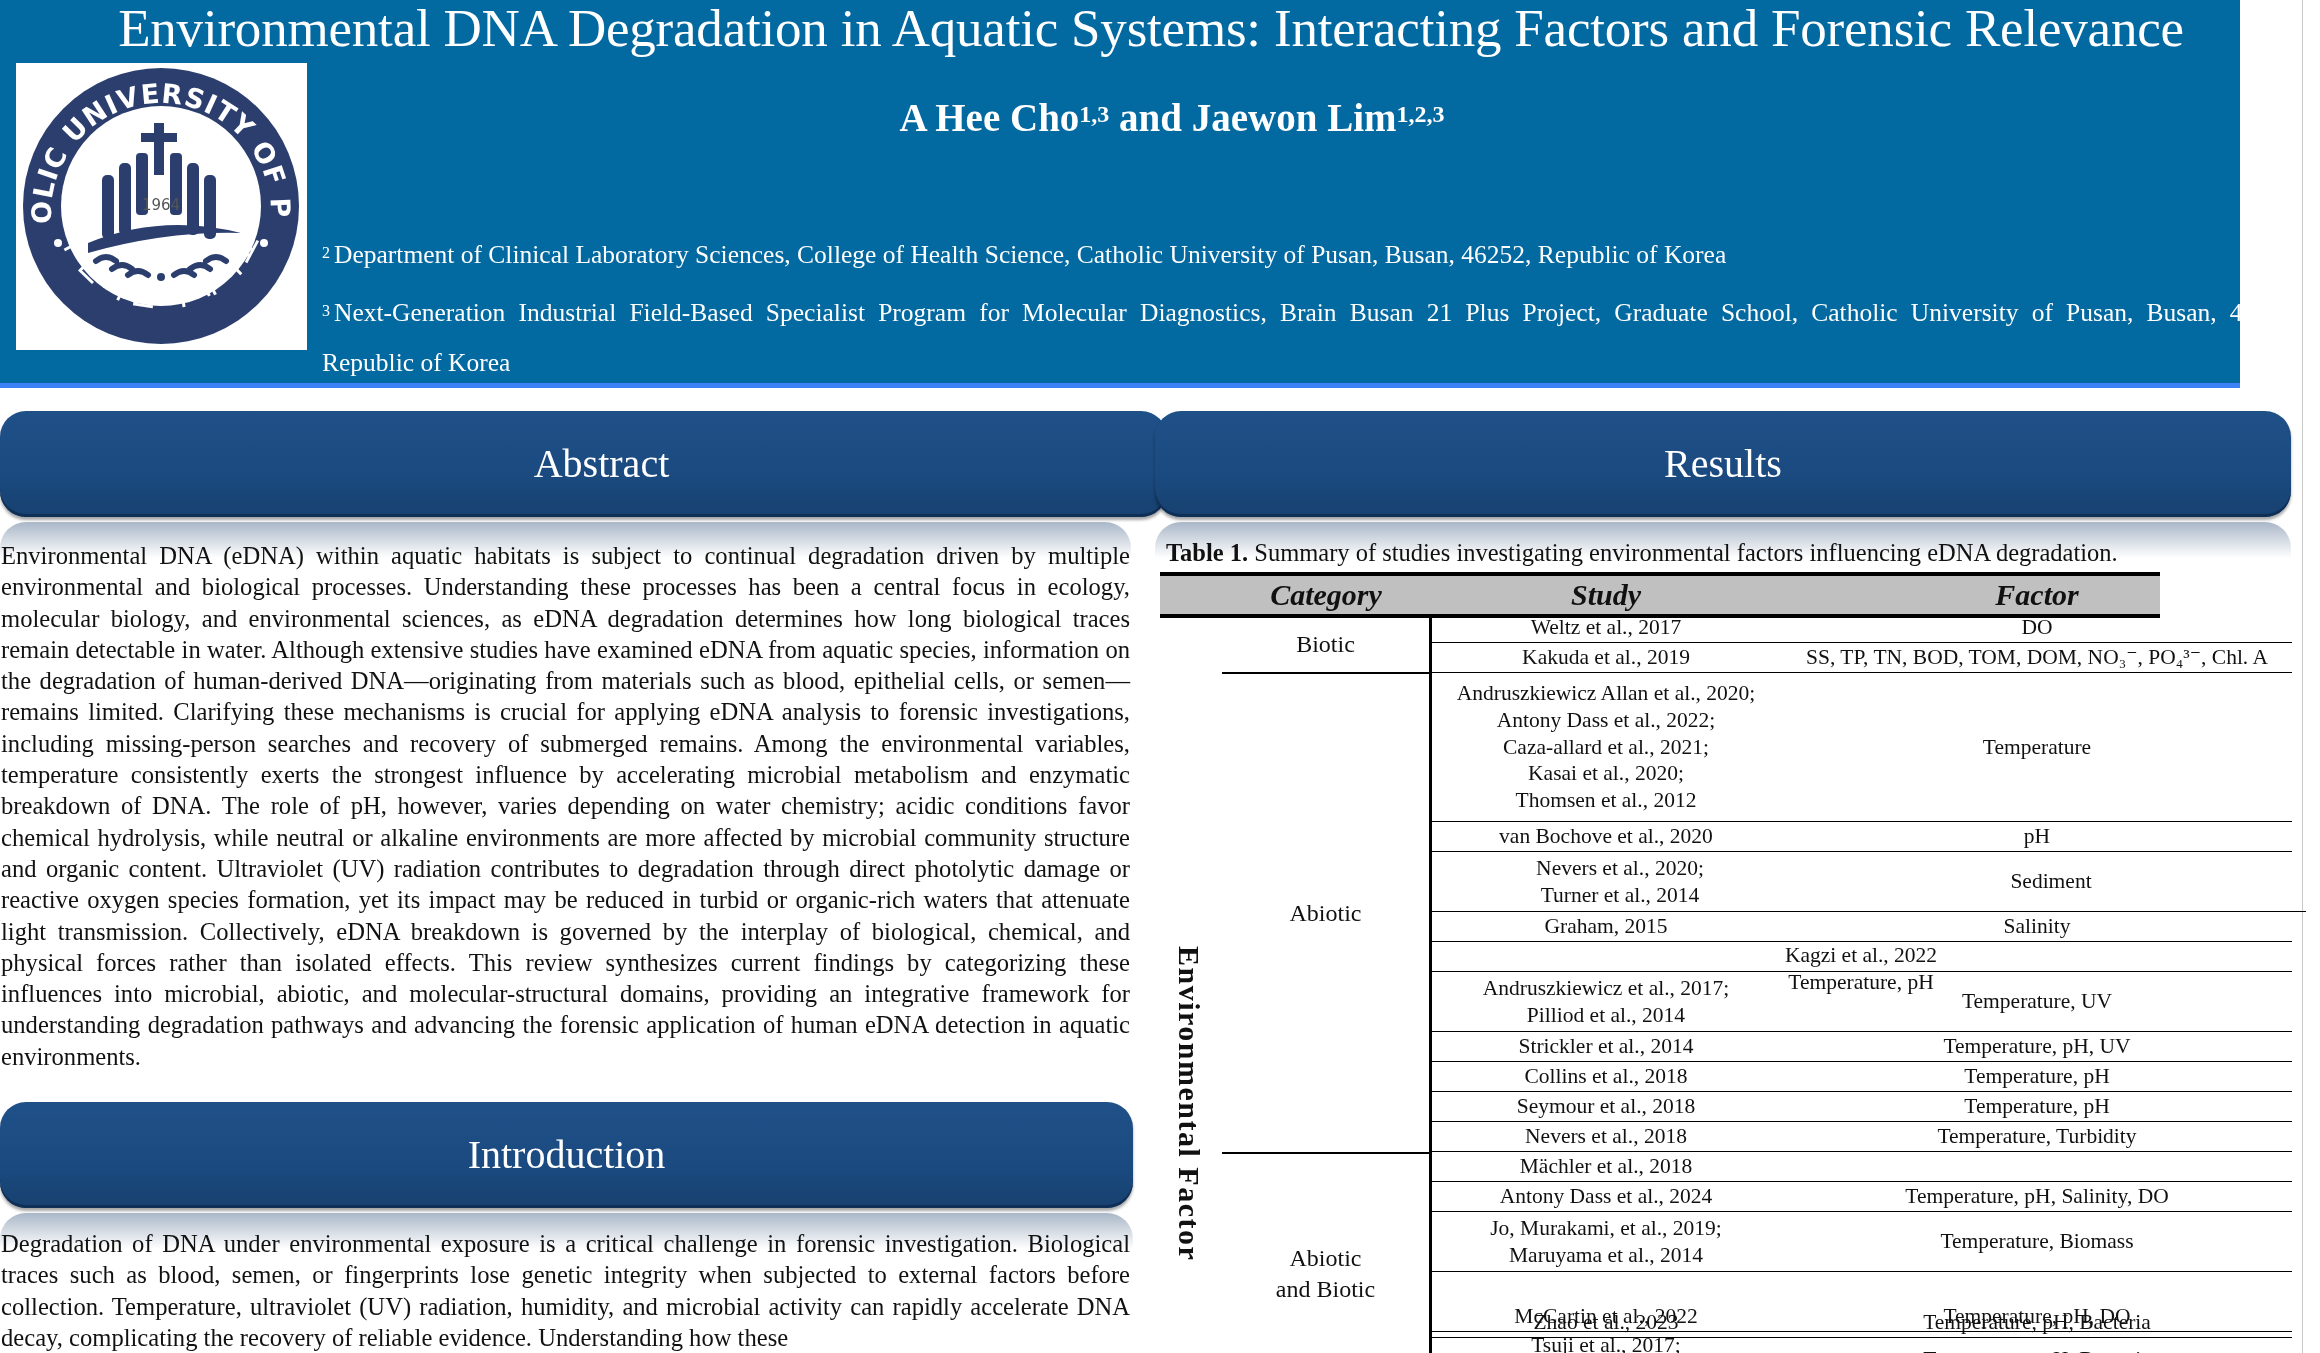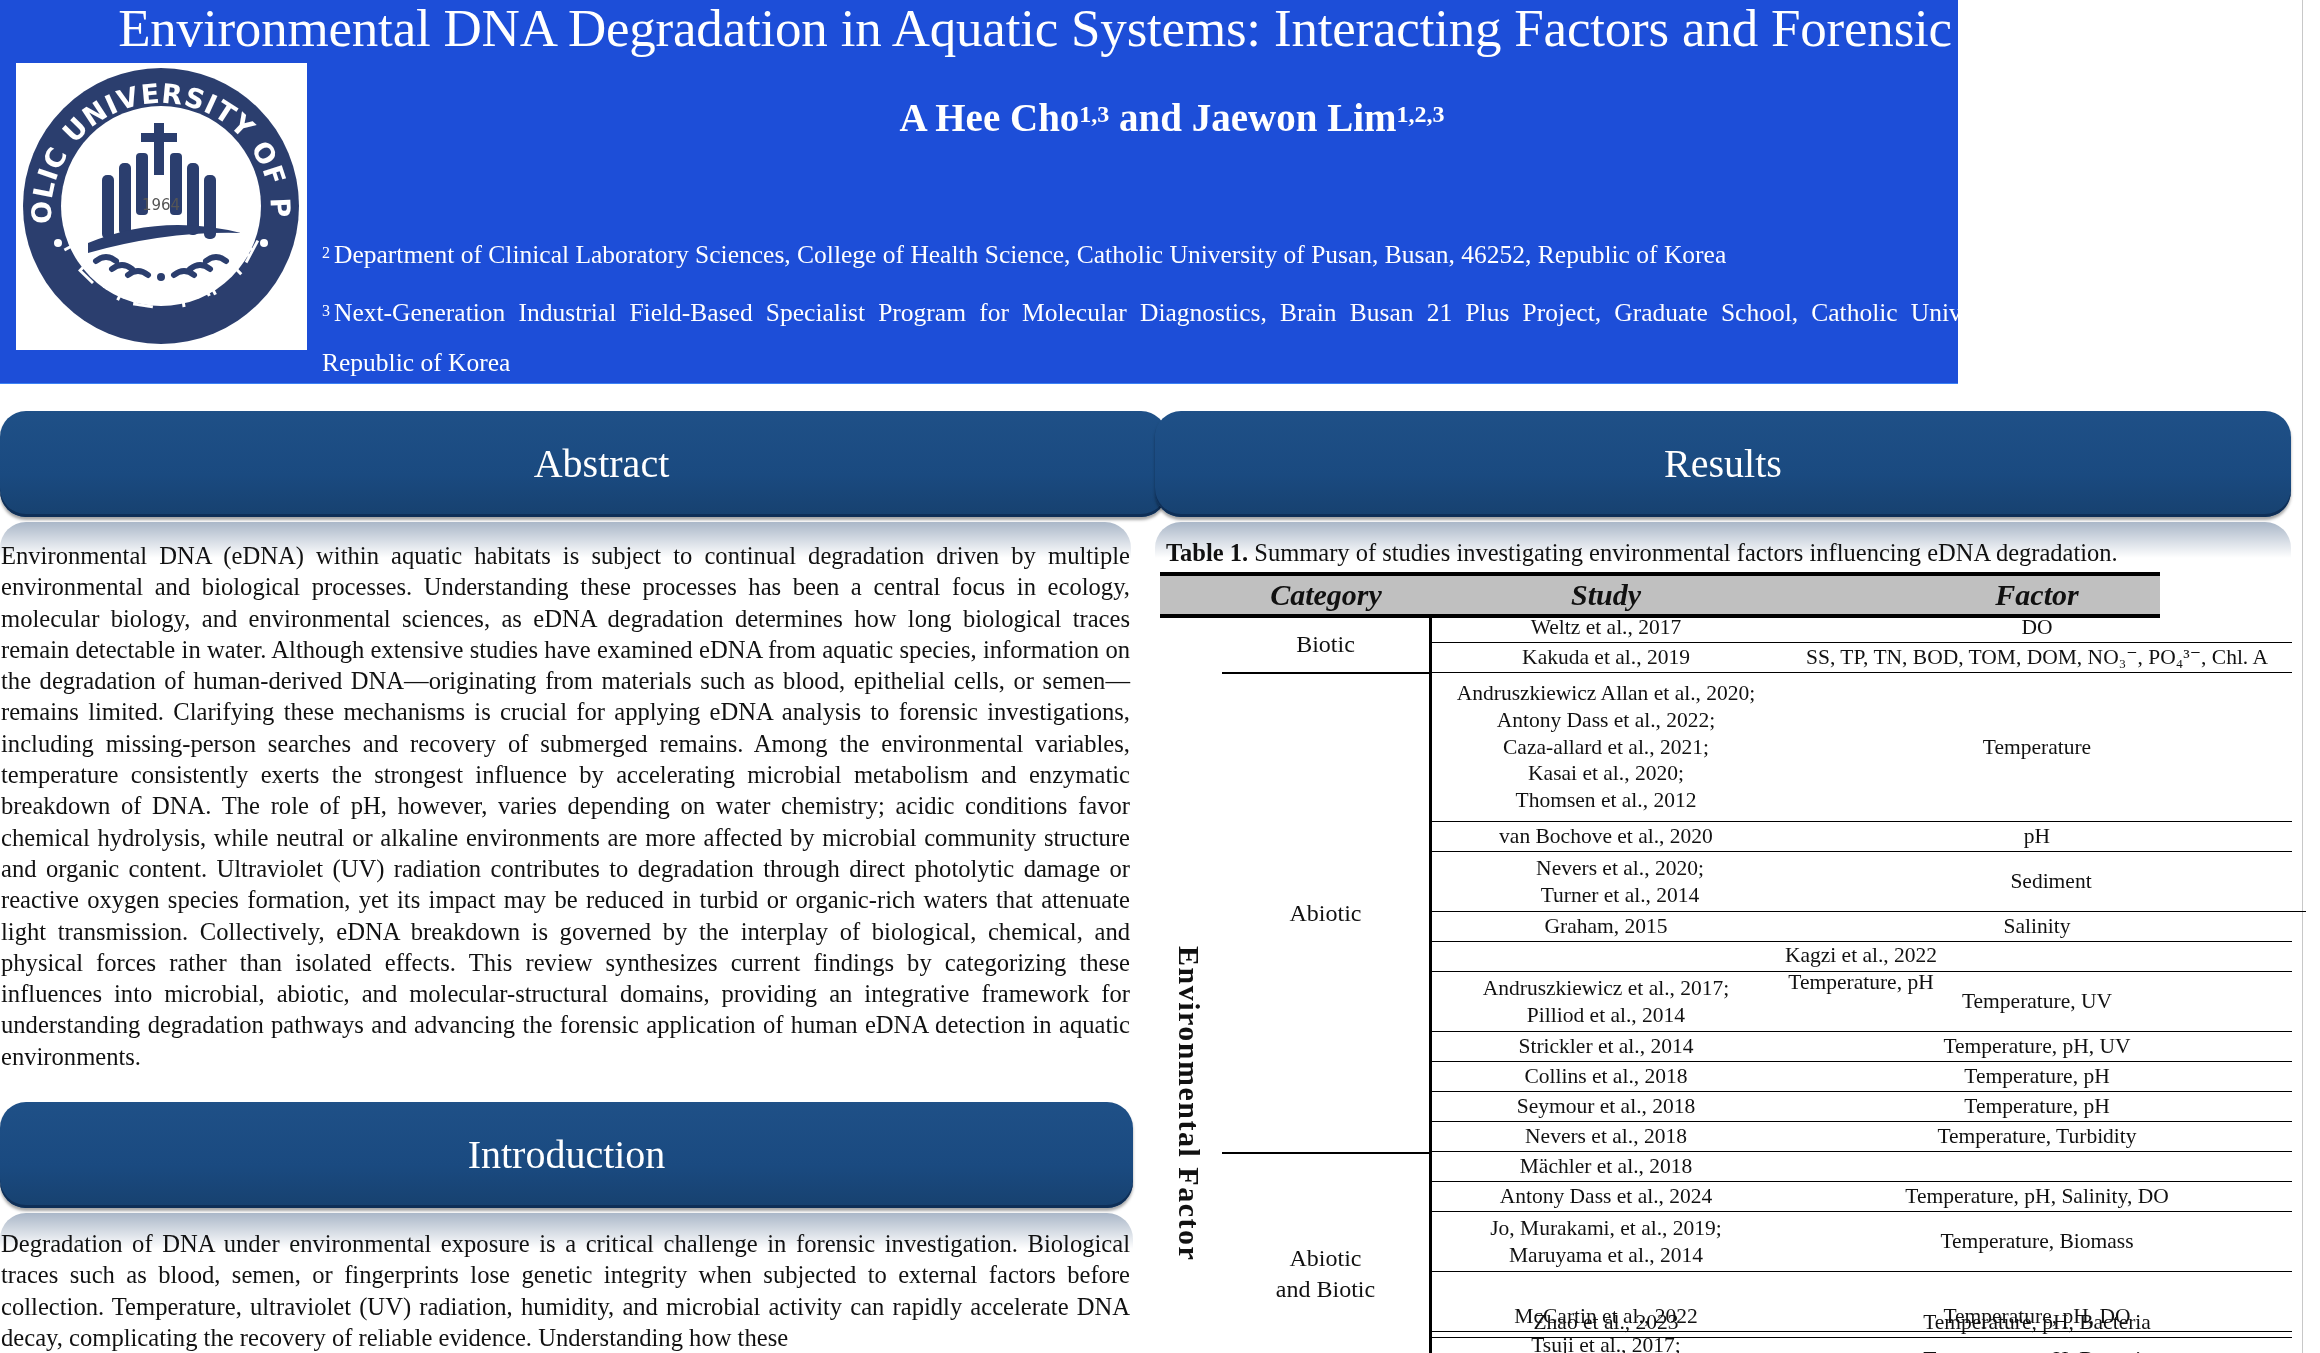--- a/index.html
+++ b/index.html
@@ -2,21 +2,21 @@
 <html><head>
 <meta charset="utf-8">
 <style>
   html, body { margin:0; padding:0; }
   body {
     width:2320px; height:1353px; overflow:hidden; position:relative;
     background:#ffffff; font-family:"Liberation Serif", "DejaVu Serif", serif; color:#111;
   }
   .page-edge { position:absolute; left:2302px; top:0; width:1px; height:1353px; background:#c8c8c8; }
   
-  .header { position:absolute; left:0; top:0; width:1958px; height:383px; background:#1d4ed8; color:#fff; border-bottom:1px solid #3b82f6; }
+  .header { position:absolute; left:0; top:0; width:2240px; height:383px; background:#0369a1; color:#fff; border-bottom:5px solid #3b82f6; }
   .title { position:absolute; left:0; top:-4px; width:2302px; text-align:center; font-size:53px; line-height:64px; white-space:nowrap; letter-spacing:-0.2px; }
   .logo { position:absolute; left:16px; top:63px; width:291px; height:287px; background:#fff; }
   .authors { position:absolute; left:322px; width:1700px; top:94px; text-align:center; font-size:39px; font-weight:bold; line-height:48px; }
   .authors sup { font-size:24px; vertical-align:top; position:relative; top:-4px;text-align:right; }
   .aff { position:absolute; left:322px; width:1978px; font-size:25.5px; line-height:32px; }
   .aff sup { font-size:16px; vertical-align:top; position:relative; top:-2px; margin-right:4px; }
   .aff.justify { text-align:justify; text-align-last:justify; }
   
   .sec-box {
     position:absolute; height:106px; border-radius:26px;

